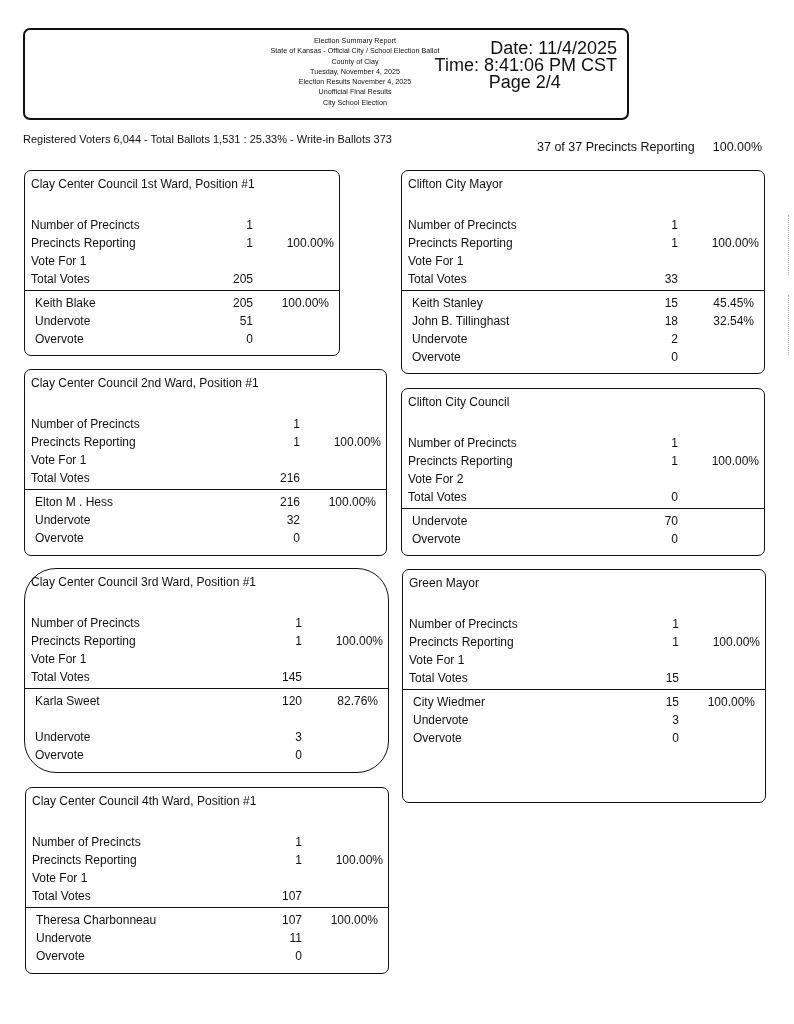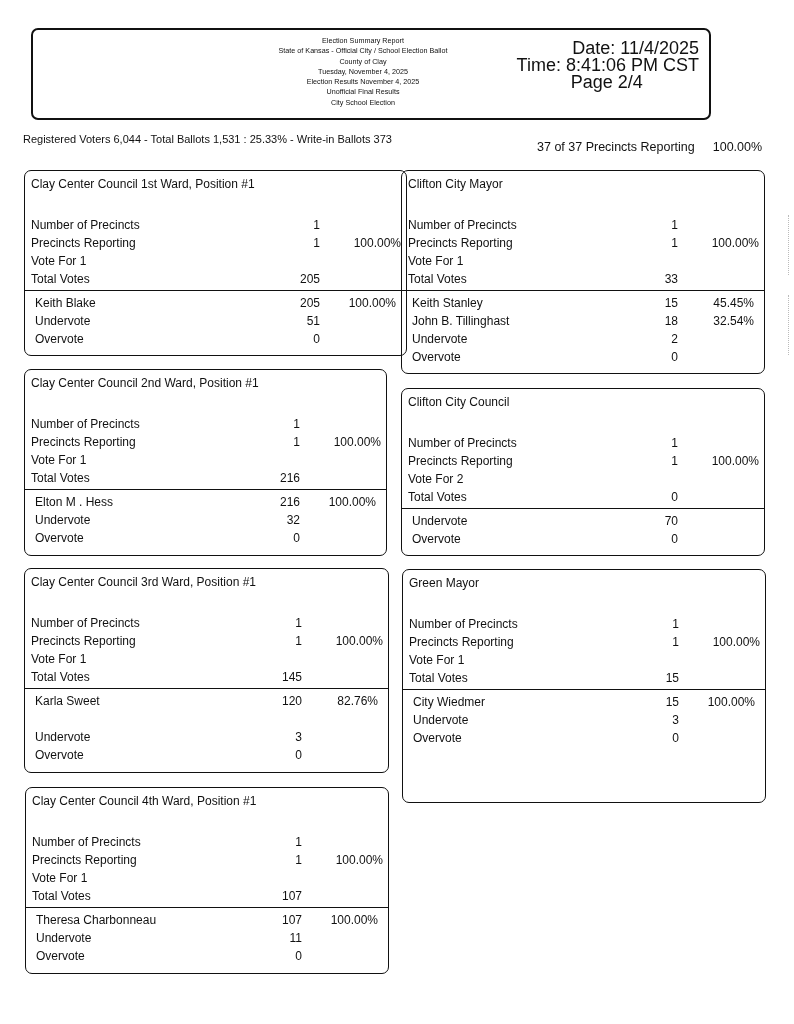--- a/index.html
+++ b/index.html
@@ -1,21 +1,21 @@
 <!DOCTYPE html>
 <html><head>
 <meta charset="utf-8">
 <style>
   html, body { margin: 0; padding: 0; background: #ffffff; }
   body {
     width: 794px; height: 1024px; position: relative; overflow: hidden;
     font-family: "Liberation Sans", sans-serif; color: #111111;
   }
   .header-box {
-    position: absolute; left: 31px; top: 28px; width: 680px; height: 92px;
+    position: absolute; left: 23px; top: 28px; width: 606px; height: 92px;
     border: 2px solid #111; border-radius: 7px; box-sizing: border-box;
   }
   .header-center {
     position: absolute; left: 200px; top: 6px; width: 260px; text-align: center;
     font-size: 7.2px; line-height: 10.3px;
   }
   .header-center div { white-space: nowrap; }
   .header-right {
     position: absolute; right: 10px; top: 10px; text-align: right;
     font-size: 18px; line-height: 17px;
@@ -70,21 +70,21 @@
     <div>Time: 8:41:06 PM CST</div>
     <div class="page">Page 2/4</div>
   </div>
 </div>
 
 <div class="summary-left">Registered Voters 6,044 - Total Ballots 1,531 : 25.33% - Write-in Ballots 373</div>
 <div class="summary-right">
   <span>37 of 37 Precincts Reporting</span><span class="pct">100.00%</span>
 </div>
 
-<div class="contest" style="left:24px; top:170px; width:383px; height:186px;">
+<div class="contest" style="left:24px; top:170px; width:316px; height:186px;">
     <div class="title">Clay Center Council 1st Ward, Position #1</div>
     <div class="row" style="top: 45px;">
       <span class="lbl">Number of Precincts</span>
       <span class="num">1</span>
     </div>
     <div class="row" style="top: 63px;">
       <span class="lbl">Precincts Reporting</span>
       <span class="num">1</span>
       <span class="pct">100.00%</span>
     </div>
@@ -136,21 +136,21 @@
     </div>
     <div class="row cand" style="top: 141px;">
       <span class="lbl">Undervote</span>
       <span class="num">32</span>
     </div>
     <div class="row cand" style="top: 159px;">
       <span class="lbl">Overvote</span>
       <span class="num">0</span>
     </div>
   </div>
-<div class="contest" style="left:24px; top:568px; width:365px; height:205px;">
+<div class="contest" style="left:24px; top:568px; width:365px; height:205px;border-radius:32px;">
     <div class="title">Clay Center Council 3rd Ward, Position #1</div>
     <div class="row" style="top: 45px;">
       <span class="lbl">Number of Precincts</span>
       <span class="num">1</span>
     </div>
     <div class="row" style="top: 63px;">
       <span class="lbl">Precincts Reporting</span>
       <span class="num">1</span>
       <span class="pct">100.00%</span>
     </div>

